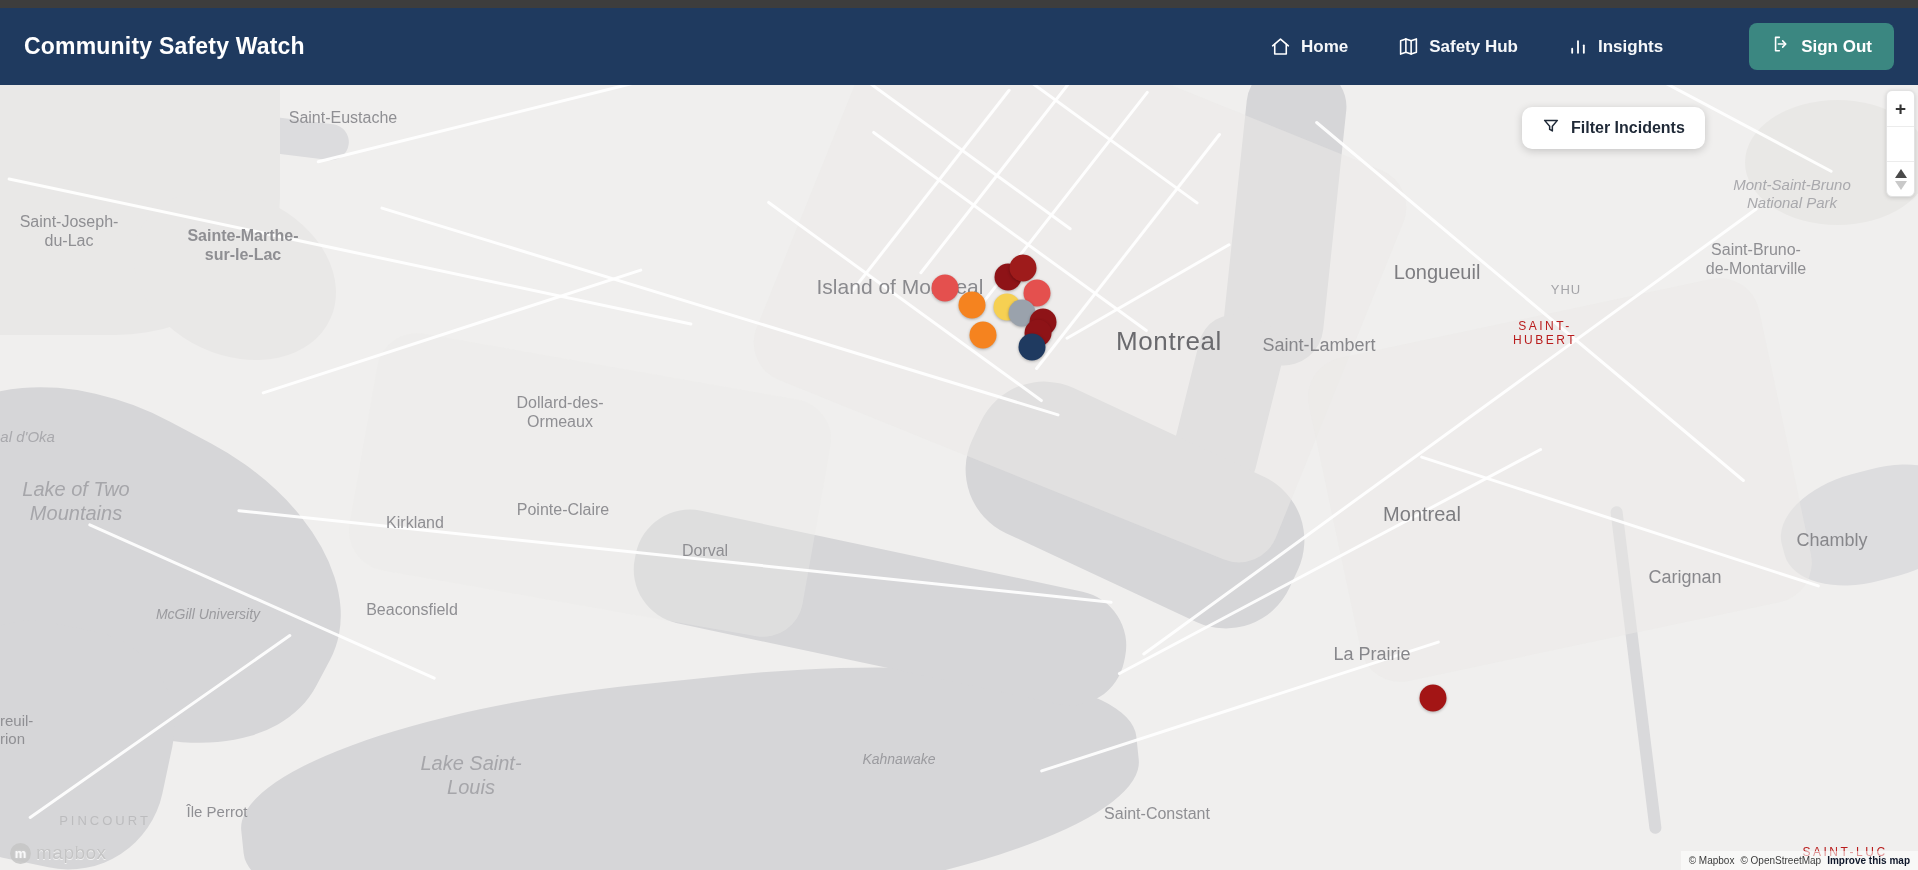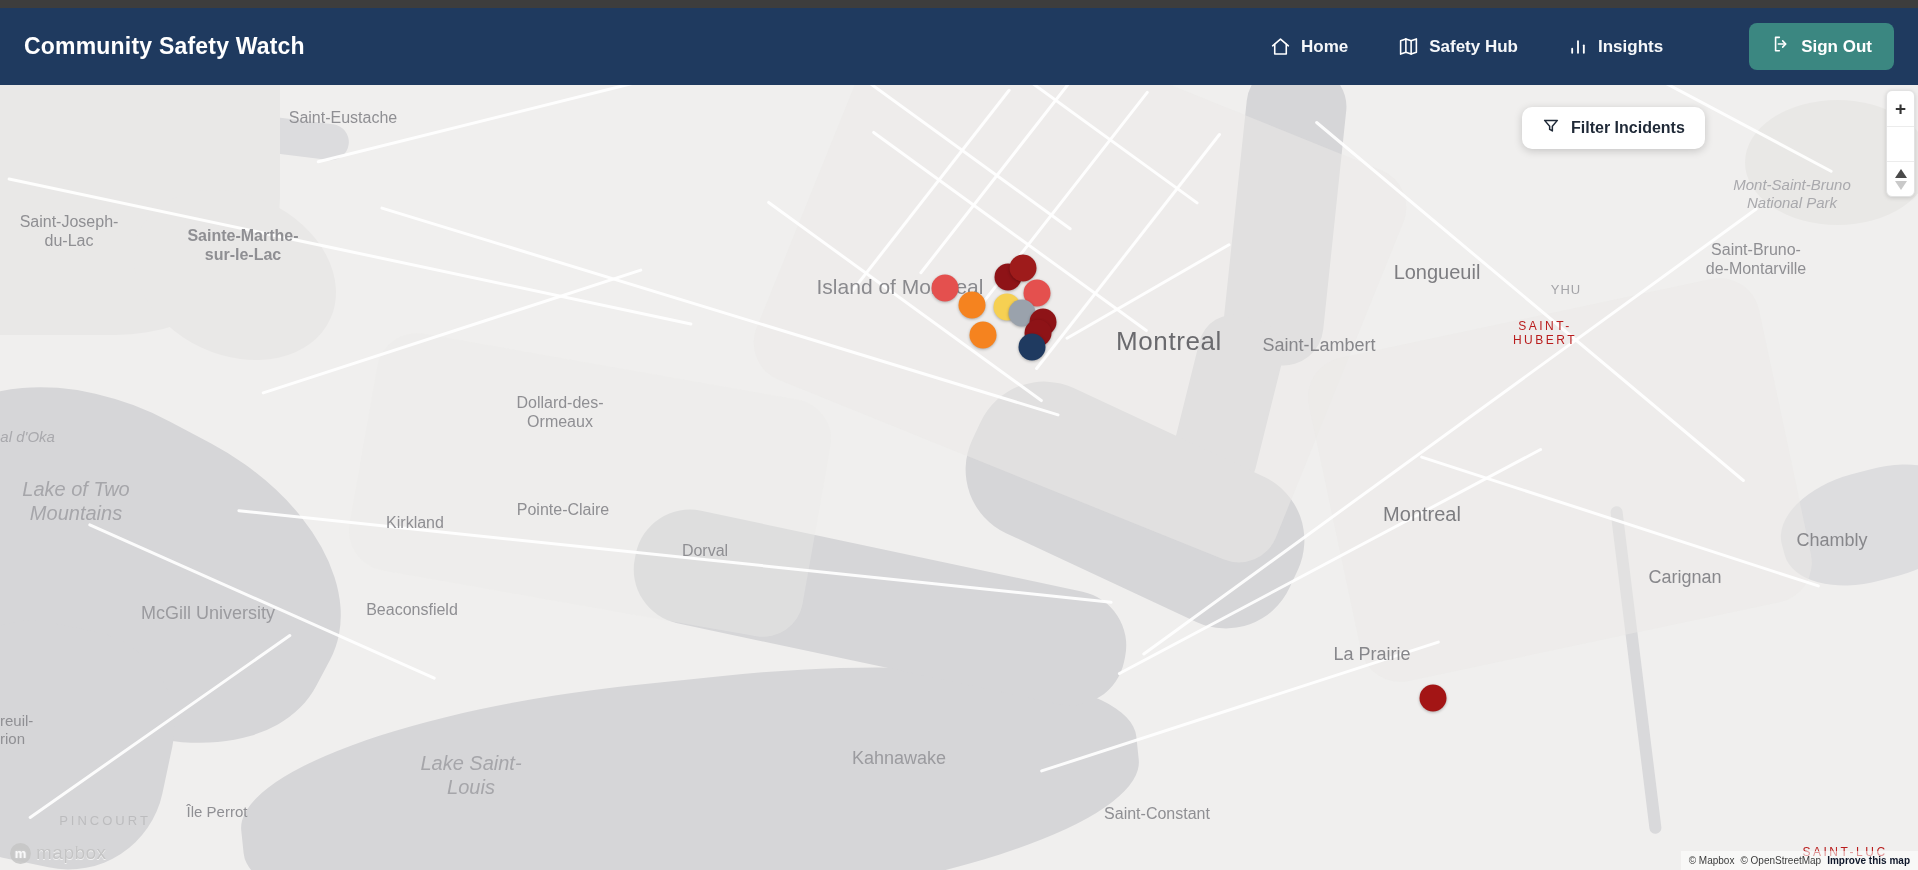--- a/index.html
+++ b/index.html
@@ -30,21 +30,21 @@
     text-align:center; color:#8f8f93; line-height:1.18; font-size:16px; z-index:5; }
   .map-label.anchor-left { transform:translate(0,-50%); text-align:left; }
   .lbl-city     { font-size:16px; }
   .lbl-city-sm  { font-size:15px; }
   .lbl-city-md  { font-size:18px; color:#87878b; }
   .lbl-city-lg  { font-size:20px; color:#7d7d81; }
   .lbl-metro    { font-size:26px; color:#6a6a6e; letter-spacing:.6px; }
   .lbl-area     { font-size:21px; color:#8a8a8e; }
   .lbl-water    { font-size:20px; font-style:italic; color:#a6a6aa; }
   .lbl-water-sm { font-size:15px; font-style:italic; color:#a9a9ad; }
-  .lbl-poi      { font-size:18px; color:#9b9b9f; }
+  .lbl-poi      { font-size:14px; font-style:italic; color:#9b9b9f; }
   .lbl-spaced   { font-size:12px; letter-spacing:2.5px; color:#b91c1c; }
   .lbl-spaced-lg{ font-size:13px; letter-spacing:3px; color:#bcbcbe; }
   .lbl-airport  { font-size:13px; letter-spacing:1px; color:#a4a4a8; }
 
   .marker { position:absolute; width:27px; height:27px; border-radius:50%;
     transform:translate(-50%,-50%); box-shadow:0 1px 3px rgba(0,0,0,.28); z-index:10; cursor:pointer; }
 
   
   .filter-btn { position:absolute; left:1522px; top:22px; height:42px; padding:0 20px;
     background:#ffffff; border:none; border-radius:10px; display:flex; align-items:center; gap:11px;

